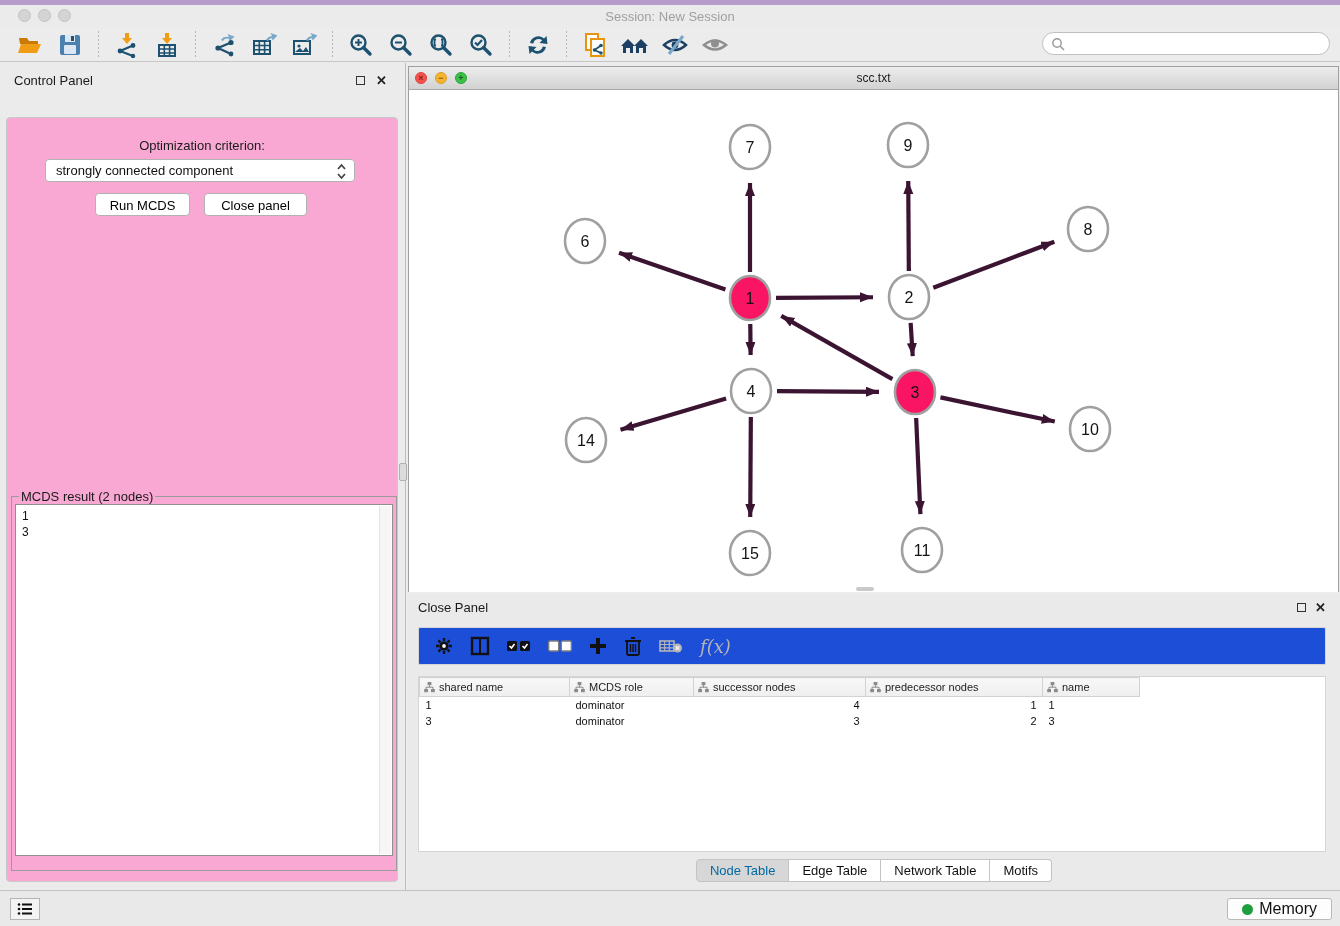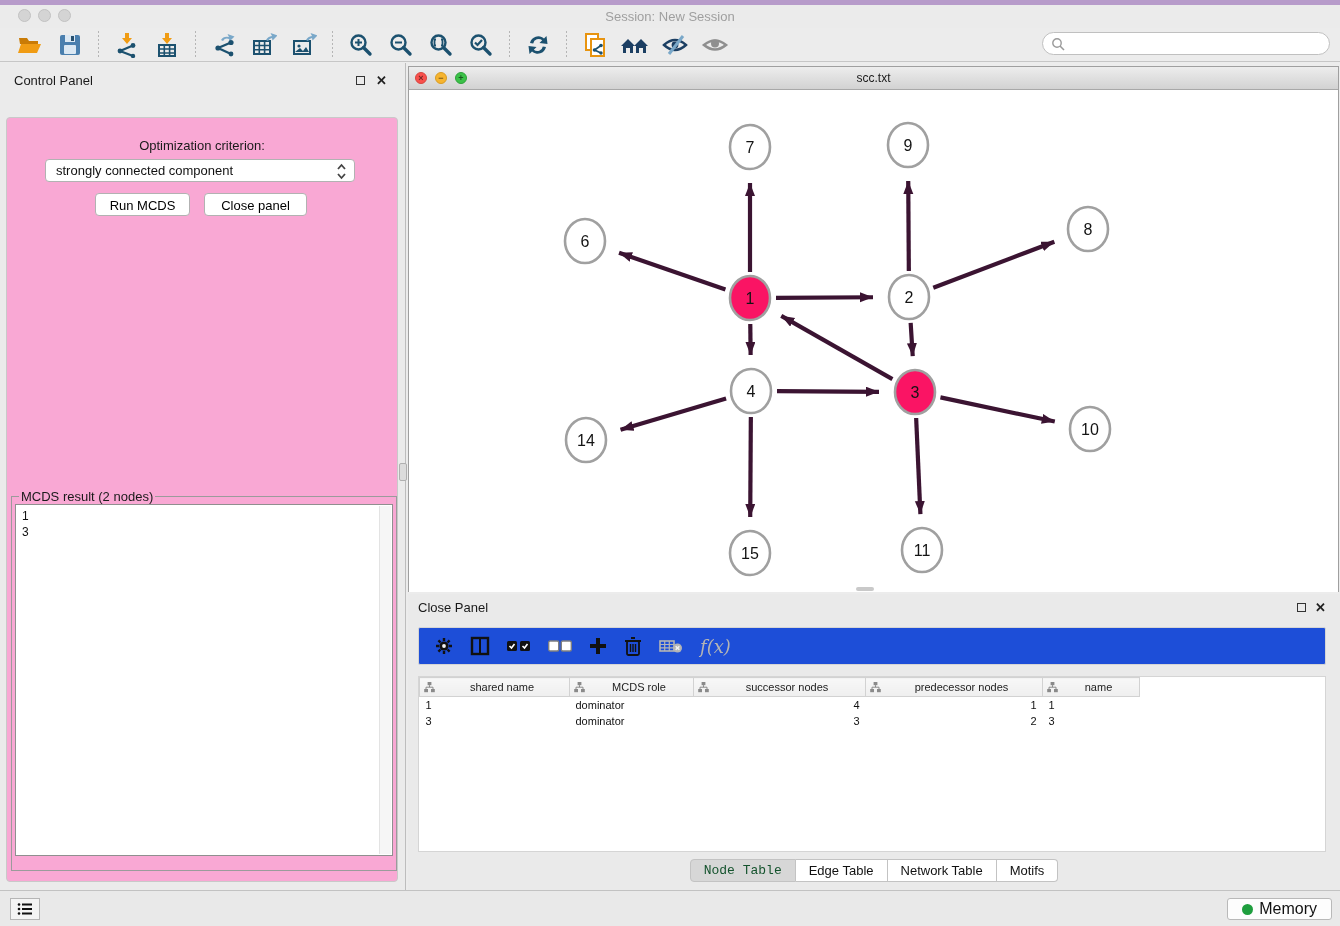--- a/index.html
+++ b/index.html
@@ -62,21 +62,21 @@
 
   
   .table-panel{position:absolute;left:408px;top:594px;width:932px;height:296px;background:#eaeaea;}
   .tp-toolbar{position:absolute;left:10px;top:33px;width:908px;height:38px;background:#1d4ed8;border:1px solid #d5d5d5;border-radius:2px;box-sizing:border-box;display:flex;align-items:center;gap:17px;padding-left:16px;}
   .tp-scroll{position:absolute;left:10px;top:82px;width:908px;height:176px;background:#fff;border:1px solid #d5d5d5;box-sizing:border-box;overflow:hidden;}
   .dtable{display:table;border-collapse:collapse;}
   .dtr{display:table-row;}
   .dth{display:table-cell;background:linear-gradient(#f8f8f8,#efefef);border:1px solid #d2d2d2;border-left:none;height:18px;font-size:11px;color:#222;vertical-align:middle;padding:0;}
   .dth:first-child{border-left:1px solid #d2d2d2;}
   .th-in{display:flex;align-items:center;height:100%;padding:0 4px;gap:4px;}
-  .th-lab{flex:1;text-align:center;}
+  .th-lab{flex:1;text-align:left;}
   .dtd{display:table-cell;font-size:11px;height:16px;vertical-align:middle;padding:0 6px;color:#111;}
   .tp-tabs{position:absolute;left:0;bottom:8px;width:100%;display:flex;justify-content:center;}
 
   
   .status-bar{position:absolute;left:0;top:890px;width:100%;height:36px;background:#e9e9e9;border-top:1px solid #c2c2c2;box-sizing:border-box;}
   .list-btn{position:absolute;left:10px;top:7px;width:30px;height:22px;background:#f4f4f4;border:1px solid #b5b5b5;display:flex;align-items:center;justify-content:center;box-sizing:border-box;}
   .mem-btn{position:absolute;right:8px;top:7px;height:22px;padding:0 14px;background:#fdfdfd;border:1px solid #b9b9b9;border-radius:3px;display:flex;align-items:center;gap:6px;font-size:16px;box-sizing:border-box;}
   .mem-dot{width:11px;height:11px;border-radius:50%;background:#1e9e3e;}
 </style>
 </head>
@@ -443,21 +443,21 @@
           <div class="dtd" style="width: 138px; text-align: left;">3</div>
           <div class="dtd" style="width: 112px; text-align: left;">dominator</div>
           <div class="dtd" style="width: 160px; text-align: right;">3</div>
           <div class="dtd" style="width: 165px; text-align: right;">2</div>
           <div class="dtd" style="width: 85px; text-align: left;">3</div>
         </div>
       </div>
   </div>
 
   <div class="tp-tabs">
-    <span class="tab active-gray" style="background:#d7d7d7;color:#14532d;font-family:Liberation Mono, monospace;">Node Table</span>
+    <span class="tab active-gray" style="background:#d7d7d7;color:#0369a1;">Node Table</span>
     <span class="tab">Edge Table</span>
     <span class="tab">Network Table</span>
     <span class="tab">Motifs</span>
   </div>
 </div>
 
 <div class="status-bar">
   <div class="list-btn">
     <svg width="16" height="14" viewBox="0 0 16 14">
       <circle cx="2" cy="2.5" r="1.3" fill="#111"></circle>

